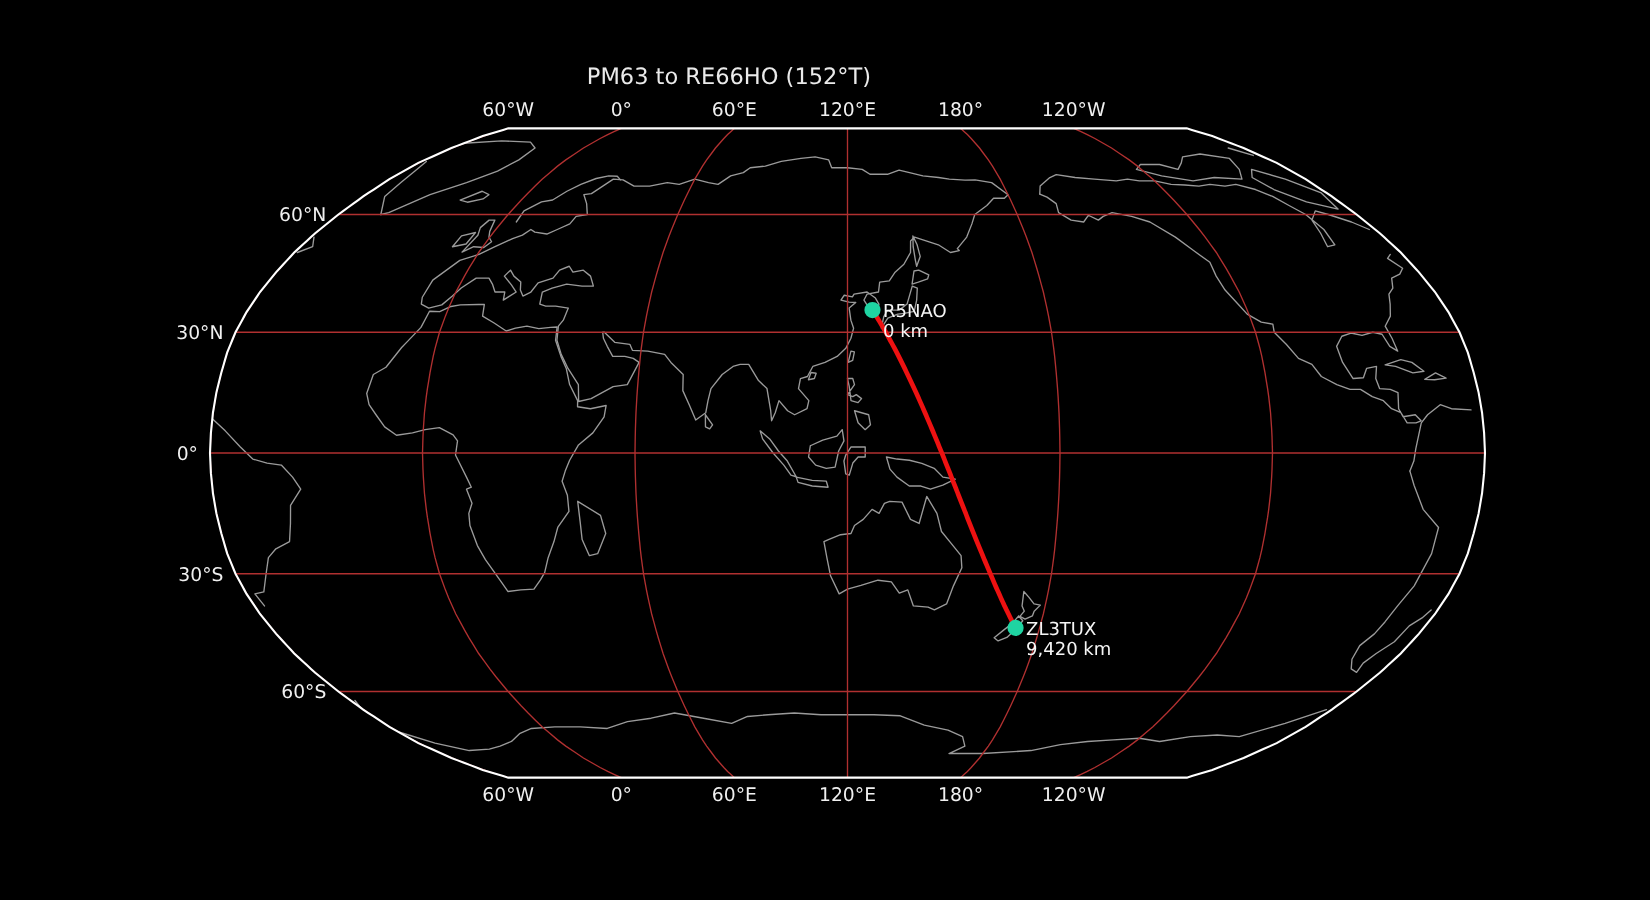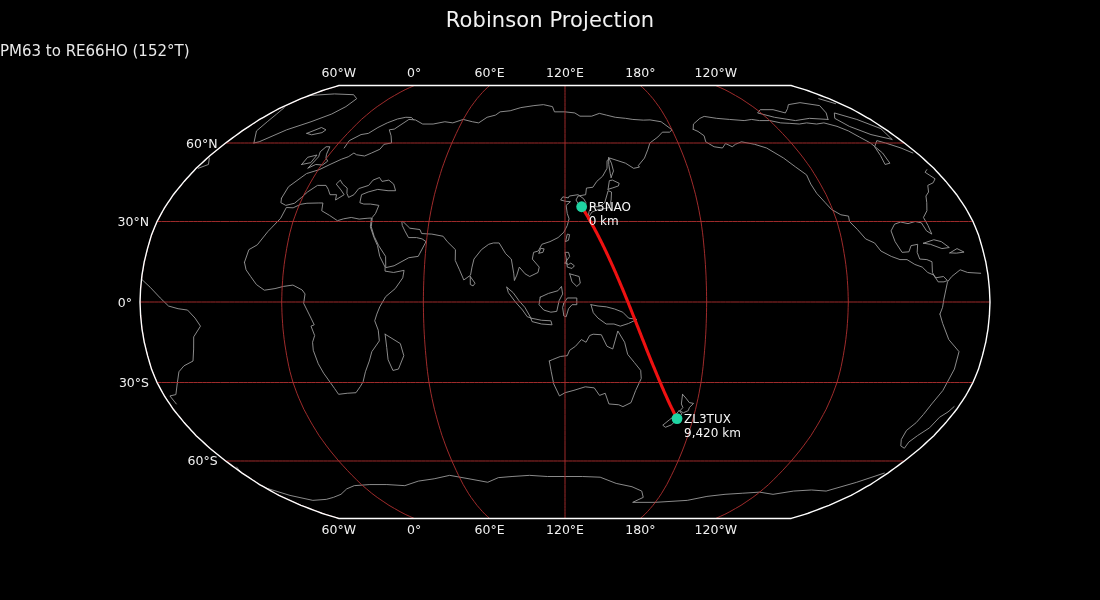--- a/index.html
+++ b/index.html
@@ -28,21 +28,21 @@
     text-align: center;
     font-size: 21px;
     color: #f2f2f2;
     letter-spacing: 0.1px;
   }
   .subtitle {
     position: absolute;
     top: 42px;
     left: 0;
     width: 972px;
-    text-align: left;
+    text-align: center;
     font-size: 15px;
     color: #eaeaea;
   }
   #mapsvg {
     position: absolute;
     left: 0;
     top: 0;
   }
   .tick-label {
     font-size: 12.5px;
@@ -53,21 +53,20 @@
     font-size: 12px;
     fill: #f5f5f5;
     font-family: "DejaVu Sans", sans-serif;
   }
 </style>
 </head>
 <body>
 
 <div id="root">
 
-  <div class="title">Robinson Projection</div>
   <div class="subtitle">PM63 to RE66HO (152°T)</div>
 
   <svg id="mapsvg" width="1100" height="600" viewBox="0 0 1100 600">
     <defs>
       <clipPath id="mapclip">
         <path id="clipoutline" d="M791.18,518.43L794.58,517.40L797.98,516.37L801.38,515.33L804.78,514.30L808.18,513.26L812.36,511.67L816.53,510.08L820.70,508.50L824.88,506.91L829.05,505.32L833.46,503.34L837.87,501.35L842.29,499.37L846.70,497.39L851.11,495.41L854.97,493.24L858.83,491.07L862.69,488.90L866.54,486.73L870.40,484.56L873.90,482.26L877.39,479.96L880.88,477.65L884.38,475.35L887.87,473.05L891.18,470.64L894.48,468.23L897.79,465.82L901.10,463.40L904.40,460.99L907.50,458.50L910.59,456.00L913.69,453.50L916.78,451.00L919.87,448.50L922.67,445.94L925.47,443.37L928.26,440.80L931.06,438.24L933.86,435.67L936.26,433.05L938.67,430.43L941.07,427.81L943.48,425.19L945.88,422.58L948.04,419.92L950.20,417.27L952.36,414.62L954.52,411.96L956.68,409.31L958.47,406.63L960.26,403.96L962.06,401.28L963.85,398.61L965.65,395.93L967.12,393.25L968.59,390.57L970.06,387.88L971.53,385.20L973.00,382.51L974.10,379.83L975.21,377.15L976.31,374.46L977.42,371.78L978.52,369.09L979.30,366.41L980.09,363.73L980.87,361.04L981.65,358.36L982.43,355.68L983.10,352.99L983.76,350.31L984.42,347.62L985.08,344.94L985.75,342.26L986.21,339.57L986.67,336.89L987.12,334.21L987.58,331.52L988.04,328.84L988.31,326.15L988.59,323.47L988.86,320.79L989.13,318.10L989.40,315.42L989.52,312.74L989.64,310.05L989.76,307.37L989.88,304.68L990.00,302.00L989.88,299.32L989.76,296.63L989.64,293.95L989.52,291.26L989.40,288.58L989.13,285.90L988.86,283.21L988.59,280.53L988.31,277.85L988.04,275.16L987.58,272.48L987.12,269.79L986.67,267.11L986.21,264.43L985.75,261.74L985.08,259.06L984.42,256.38L983.76,253.69L983.10,251.01L982.43,248.32L981.65,245.64L980.87,242.96L980.09,240.27L979.30,237.59L978.52,234.91L977.42,232.22L976.31,229.54L975.21,226.85L974.10,224.17L973.00,221.49L971.53,218.80L970.06,216.12L968.59,213.43L967.12,210.75L965.65,208.07L963.85,205.39L962.06,202.72L960.26,200.04L958.47,197.37L956.68,194.69L954.52,192.04L952.36,189.38L950.20,186.73L948.04,184.08L945.88,181.42L943.48,178.81L941.07,176.19L938.67,173.57L936.26,170.95L933.86,168.33L931.06,165.76L928.26,163.20L925.47,160.63L922.67,158.06L919.87,155.50L916.78,153.00L913.69,150.50L910.59,148.00L907.50,145.50L904.40,143.01L901.10,140.60L897.79,138.18L894.48,135.77L891.18,133.36L887.87,130.95L884.38,128.65L880.88,126.35L877.39,124.04L873.90,121.74L870.40,119.44L866.54,117.27L862.69,115.10L858.83,112.93L854.97,110.76L851.11,108.59L846.70,106.61L842.29,104.63L837.87,102.65L833.46,100.66L829.05,98.68L824.88,97.09L820.70,95.50L816.53,93.92L812.36,92.33L808.18,90.74L804.78,89.70L801.38,88.67L797.98,87.63L794.58,86.60L791.18,85.57L338.82,85.57L335.42,86.60L332.02,87.63L328.62,88.67L325.22,89.70L321.82,90.74L317.64,92.33L313.47,93.92L309.30,95.50L305.12,97.09L300.95,98.68L296.54,100.66L292.13,102.65L287.71,104.63L283.30,106.61L278.89,108.59L275.03,110.76L271.17,112.93L267.31,115.10L263.46,117.27L259.60,119.44L256.10,121.74L252.61,124.04L249.12,126.35L245.62,128.65L242.13,130.95L238.82,133.36L235.52,135.77L232.21,138.18L228.90,140.60L225.60,143.01L222.50,145.50L219.41,148.00L216.31,150.50L213.22,153.00L210.13,155.50L207.33,158.06L204.53,160.63L201.74,163.20L198.94,165.76L196.14,168.33L193.74,170.95L191.33,173.57L188.93,176.19L186.52,178.81L184.12,181.42L181.96,184.08L179.80,186.73L177.64,189.38L175.48,192.04L173.32,194.69L171.53,197.37L169.74,200.04L167.94,202.72L166.15,205.39L164.35,208.07L162.88,210.75L161.41,213.43L159.94,216.12L158.47,218.80L157.00,221.49L155.90,224.17L154.79,226.85L153.69,229.54L152.58,232.22L151.48,234.91L150.70,237.59L149.91,240.27L149.13,242.96L148.35,245.64L147.57,248.32L146.90,251.01L146.24,253.69L145.58,256.38L144.92,259.06L144.25,261.74L143.79,264.43L143.33,267.11L142.88,269.79L142.42,272.48L141.96,275.16L141.69,277.85L141.41,280.53L141.14,283.21L140.87,285.90L140.60,288.58L140.48,291.26L140.36,293.95L140.24,296.63L140.12,299.32L140.00,302.00L140.12,304.68L140.24,307.37L140.36,310.05L140.48,312.74L140.60,315.42L140.87,318.10L141.14,320.79L141.41,323.47L141.69,326.15L141.96,328.84L142.42,331.52L142.88,334.21L143.33,336.89L143.79,339.57L144.25,342.26L144.92,344.94L145.58,347.62L146.24,350.31L146.90,352.99L147.57,355.68L148.35,358.36L149.13,361.04L149.91,363.73L150.70,366.41L151.48,369.09L152.58,371.78L153.69,374.46L154.79,377.15L155.90,379.83L157.00,382.51L158.47,385.20L159.94,387.88L161.41,390.57L162.88,393.25L164.35,395.93L166.15,398.61L167.94,401.28L169.74,403.96L171.53,406.63L173.32,409.31L175.48,411.96L177.64,414.62L179.80,417.27L181.96,419.92L184.12,422.58L186.52,425.19L188.93,427.81L191.33,430.43L193.74,433.05L196.14,435.67L198.94,438.24L201.74,440.80L204.53,443.37L207.33,445.94L210.13,448.50L213.22,451.00L216.31,453.50L219.41,456.00L222.50,458.50L225.60,460.99L228.90,463.40L232.21,465.82L235.52,468.23L238.82,470.64L242.13,473.05L245.62,475.35L249.12,477.65L252.61,479.96L256.10,482.26L259.60,484.56L263.46,486.73L267.31,488.90L271.17,491.07L275.03,493.24L278.89,495.41L283.30,497.39L287.71,499.37L292.13,501.35L296.54,503.34L300.95,505.32L305.12,506.91L309.30,508.50L313.47,510.08L317.64,511.67L321.82,513.26L325.22,514.30L328.62,515.33L332.02,516.37L335.42,517.40L338.82,518.43Z"></path>
       </clipPath>
     </defs>
     <g>
       <path id="mapface" fill="#000000" d="M791.18,518.43L794.58,517.40L797.98,516.37L801.38,515.33L804.78,514.30L808.18,513.26L812.36,511.67L816.53,510.08L820.70,508.50L824.88,506.91L829.05,505.32L833.46,503.34L837.87,501.35L842.29,499.37L846.70,497.39L851.11,495.41L854.97,493.24L858.83,491.07L862.69,488.90L866.54,486.73L870.40,484.56L873.90,482.26L877.39,479.96L880.88,477.65L884.38,475.35L887.87,473.05L891.18,470.64L894.48,468.23L897.79,465.82L901.10,463.40L904.40,460.99L907.50,458.50L910.59,456.00L913.69,453.50L916.78,451.00L919.87,448.50L922.67,445.94L925.47,443.37L928.26,440.80L931.06,438.24L933.86,435.67L936.26,433.05L938.67,430.43L941.07,427.81L943.48,425.19L945.88,422.58L948.04,419.92L950.20,417.27L952.36,414.62L954.52,411.96L956.68,409.31L958.47,406.63L960.26,403.96L962.06,401.28L963.85,398.61L965.65,395.93L967.12,393.25L968.59,390.57L970.06,387.88L971.53,385.20L973.00,382.51L974.10,379.83L975.21,377.15L976.31,374.46L977.42,371.78L978.52,369.09L979.30,366.41L980.09,363.73L980.87,361.04L981.65,358.36L982.43,355.68L983.10,352.99L983.76,350.31L984.42,347.62L985.08,344.94L985.75,342.26L986.21,339.57L986.67,336.89L987.12,334.21L987.58,331.52L988.04,328.84L988.31,326.15L988.59,323.47L988.86,320.79L989.13,318.10L989.40,315.42L989.52,312.74L989.64,310.05L989.76,307.37L989.88,304.68L990.00,302.00L989.88,299.32L989.76,296.63L989.64,293.95L989.52,291.26L989.40,288.58L989.13,285.90L988.86,283.21L988.59,280.53L988.31,277.85L988.04,275.16L987.58,272.48L987.12,269.79L986.67,267.11L986.21,264.43L985.75,261.74L985.08,259.06L984.42,256.38L983.76,253.69L983.10,251.01L982.43,248.32L981.65,245.64L980.87,242.96L980.09,240.27L979.30,237.59L978.52,234.91L977.42,232.22L976.31,229.54L975.21,226.85L974.10,224.17L973.00,221.49L971.53,218.80L970.06,216.12L968.59,213.43L967.12,210.75L965.65,208.07L963.85,205.39L962.06,202.72L960.26,200.04L958.47,197.37L956.68,194.69L954.52,192.04L952.36,189.38L950.20,186.73L948.04,184.08L945.88,181.42L943.48,178.81L941.07,176.19L938.67,173.57L936.26,170.95L933.86,168.33L931.06,165.76L928.26,163.20L925.47,160.63L922.67,158.06L919.87,155.50L916.78,153.00L913.69,150.50L910.59,148.00L907.50,145.50L904.40,143.01L901.10,140.60L897.79,138.18L894.48,135.77L891.18,133.36L887.87,130.95L884.38,128.65L880.88,126.35L877.39,124.04L873.90,121.74L870.40,119.44L866.54,117.27L862.69,115.10L858.83,112.93L854.97,110.76L851.11,108.59L846.70,106.61L842.29,104.63L837.87,102.65L833.46,100.66L829.05,98.68L824.88,97.09L820.70,95.50L816.53,93.92L812.36,92.33L808.18,90.74L804.78,89.70L801.38,88.67L797.98,87.63L794.58,86.60L791.18,85.57L338.82,85.57L335.42,86.60L332.02,87.63L328.62,88.67L325.22,89.70L321.82,90.74L317.64,92.33L313.47,93.92L309.30,95.50L305.12,97.09L300.95,98.68L296.54,100.66L292.13,102.65L287.71,104.63L283.30,106.61L278.89,108.59L275.03,110.76L271.17,112.93L267.31,115.10L263.46,117.27L259.60,119.44L256.10,121.74L252.61,124.04L249.12,126.35L245.62,128.65L242.13,130.95L238.82,133.36L235.52,135.77L232.21,138.18L228.90,140.60L225.60,143.01L222.50,145.50L219.41,148.00L216.31,150.50L213.22,153.00L210.13,155.50L207.33,158.06L204.53,160.63L201.74,163.20L198.94,165.76L196.14,168.33L193.74,170.95L191.33,173.57L188.93,176.19L186.52,178.81L184.12,181.42L181.96,184.08L179.80,186.73L177.64,189.38L175.48,192.04L173.32,194.69L171.53,197.37L169.74,200.04L167.94,202.72L166.15,205.39L164.35,208.07L162.88,210.75L161.41,213.43L159.94,216.12L158.47,218.80L157.00,221.49L155.90,224.17L154.79,226.85L153.69,229.54L152.58,232.22L151.48,234.91L150.70,237.59L149.91,240.27L149.13,242.96L148.35,245.64L147.57,248.32L146.90,251.01L146.24,253.69L145.58,256.38L144.92,259.06L144.25,261.74L143.79,264.43L143.33,267.11L142.88,269.79L142.42,272.48L141.96,275.16L141.69,277.85L141.41,280.53L141.14,283.21L140.87,285.90L140.60,288.58L140.48,291.26L140.36,293.95L140.24,296.63L140.12,299.32L140.00,302.00L140.12,304.68L140.24,307.37L140.36,310.05L140.48,312.74L140.60,315.42L140.87,318.10L141.14,320.79L141.41,323.47L141.69,326.15L141.96,328.84L142.42,331.52L142.88,334.21L143.33,336.89L143.79,339.57L144.25,342.26L144.92,344.94L145.58,347.62L146.24,350.31L146.90,352.99L147.57,355.68L148.35,358.36L149.13,361.04L149.91,363.73L150.70,366.41L151.48,369.09L152.58,371.78L153.69,374.46L154.79,377.15L155.90,379.83L157.00,382.51L158.47,385.20L159.94,387.88L161.41,390.57L162.88,393.25L164.35,395.93L166.15,398.61L167.94,401.28L169.74,403.96L171.53,406.63L173.32,409.31L175.48,411.96L177.64,414.62L179.80,417.27L181.96,419.92L184.12,422.58L186.52,425.19L188.93,427.81L191.33,430.43L193.74,433.05L196.14,435.67L198.94,438.24L201.74,440.80L204.53,443.37L207.33,445.94L210.13,448.50L213.22,451.00L216.31,453.50L219.41,456.00L222.50,458.50L225.60,460.99L228.90,463.40L232.21,465.82L235.52,468.23L238.82,470.64L242.13,473.05L245.62,475.35L249.12,477.65L252.61,479.96L256.10,482.26L259.60,484.56L263.46,486.73L267.31,488.90L271.17,491.07L275.03,493.24L278.89,495.41L283.30,497.39L287.71,499.37L292.13,501.35L296.54,503.34L300.95,505.32L305.12,506.91L309.30,508.50L313.47,510.08L317.64,511.67L321.82,513.26L325.22,514.30L328.62,515.33L332.02,516.37L335.42,517.40L338.82,518.43Z"></path>

